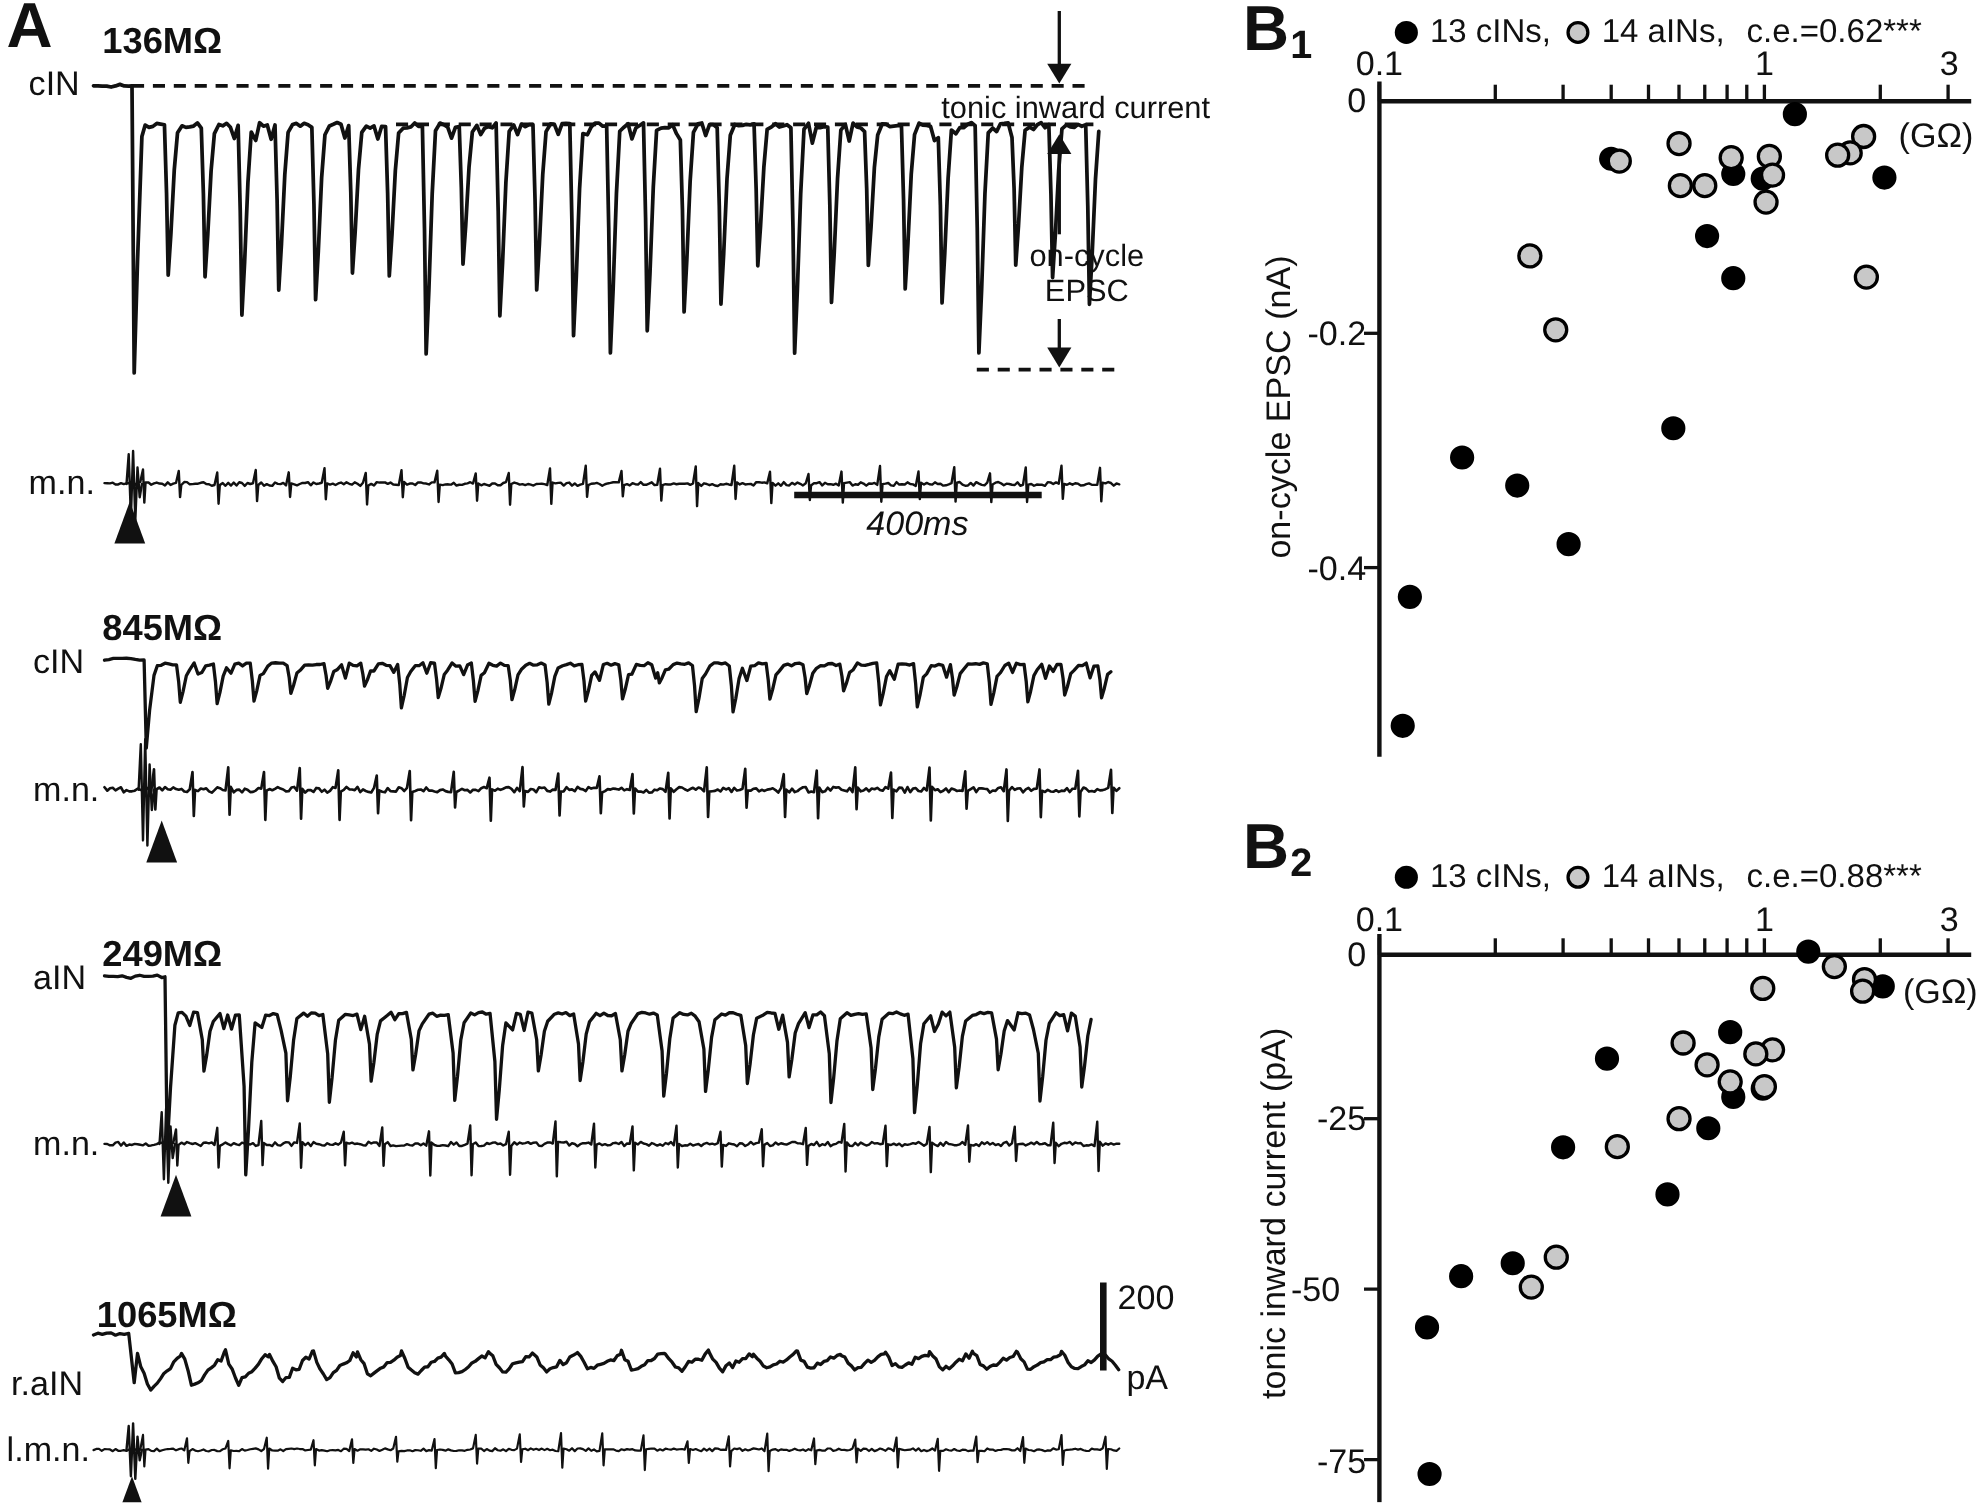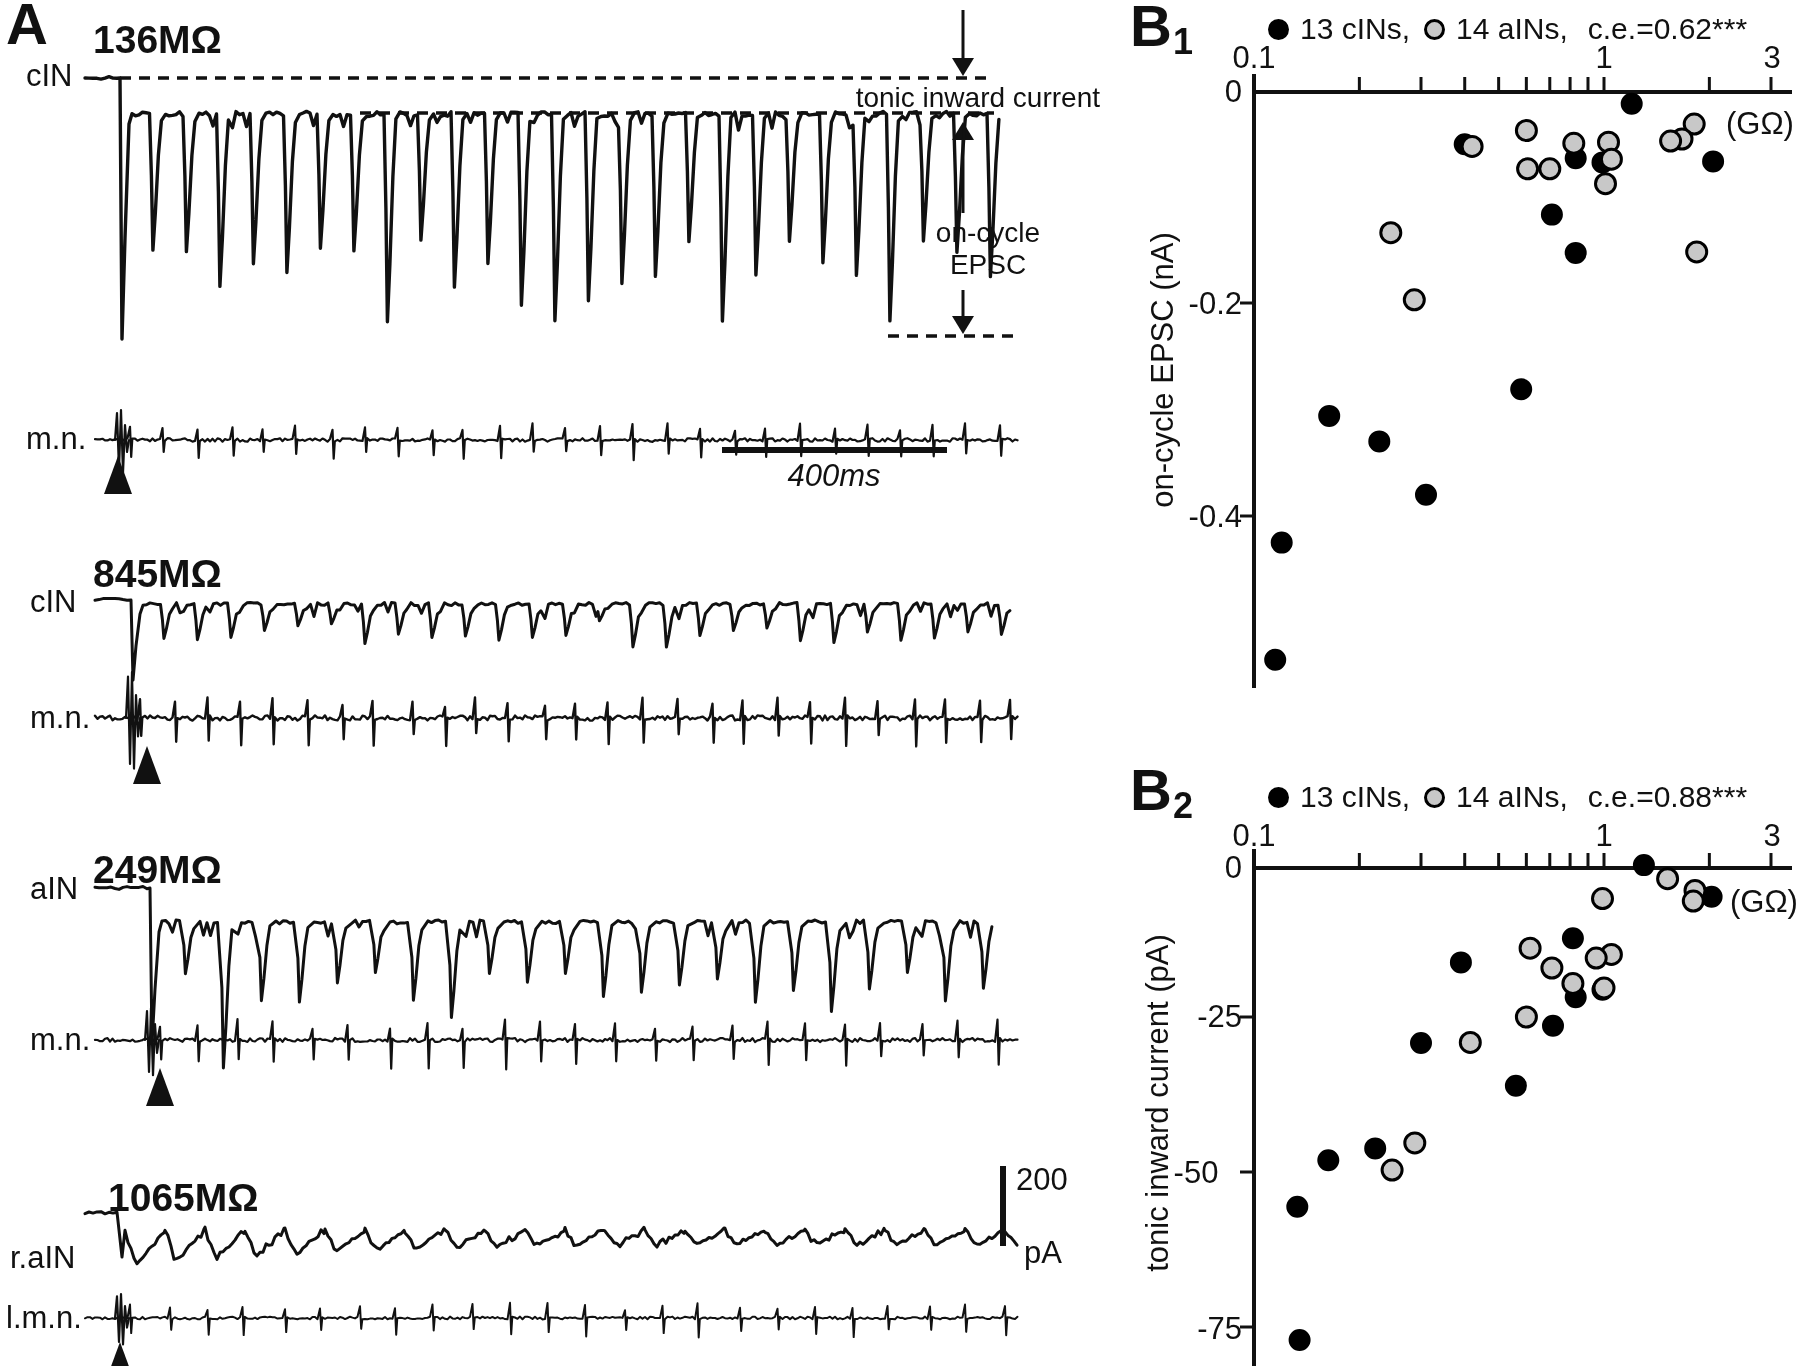--- a/index.html
+++ b/index.html
@@ -4,21 +4,21 @@
 <style>
   html,body{margin:0;padding:0;background:#ffffff;}
   #fig{position:relative;width:1800px;height:1366px;background:#ffffff;overflow:hidden;
        font-family:"Liberation Sans","DejaVu Sans",sans-serif;color:#111;}
   #gfx{position:absolute;left:0;top:0;}
   .t{position:absolute;white-space:nowrap;color:#111;}
   .ctr{text-align:center;}
   .rgt{text-align:right;}
   .panel-label{font-size:58px;font-weight:bold;letter-spacing:1px;}
   .panel-sub{font-size:36px;font-weight:bold;vertical-align:-18%;}
-  .res{font-size:39px;font-weight:bold;}
+  .res{font-size:33px;font-weight:bold;}
   .trlab{font-size:31px;}
   .tick{font-size:31px;}
   .legend{display:flex;align-items:center;font-size:30px;gap:8px;}
   .dot{display:inline-block;width:21px;height:21px;border-radius:50%;box-sizing:border-box;margin-right:3px;}
   .dot-black{background:#000;}
   .dot-gray{background:#c8c8c8;border:3px solid #000;}
   .vlab{transform:rotate(-90deg);transform-origin:center center;text-align:center;font-size:31px;}
   .ann{font-size:28px;}
 </style>
 </head>
@@ -155,21 +155,21 @@
   <div class="t tick ctr" style="left:758px;top:458px;width:152px;font-style:italic;">400ms</div>
 
   <div class="t res" style="left:93px;top:552px;">845MΩ</div>
   <div class="t trlab" style="left:30px;top:584px;">cIN</div>
   <div class="t trlab" style="left:30px;top:700px;">m.n.</div>
 
   <div class="t res" style="left:93px;top:848px;">249MΩ</div>
   <div class="t trlab" style="left:30px;top:871px;">aIN</div>
   <div class="t trlab" style="left:30px;top:1022px;">m.n.</div>
 
-  <div class="t res" style="left:88px;top:1176px;margin-left:20px;">1065MΩ</div>
+  <div class="t res" style="left:88px;top:1176px;">1065MΩ</div>
   <div class="t trlab" style="left:10px;top:1240px;">r.aIN</div>
   <div class="t trlab" style="left:6px;top:1300px;">l.m.n.</div>
 
   <div class="t tick" style="left:1016px;top:1162px;">200</div>
   <div class="t tick" style="left:1024px;top:1200px;margin-top:35px;">pA</div>
 
   <div class="t" style="left:1130px;top:-8px;"><span class="panel-label">B</span><span class="panel-sub">1</span></div>
   <div class="t legend" style="left:1268px;top:12px;">
     <span class="dot dot-black"></span>
     <span>13 cINs,</span>
@@ -179,21 +179,21 @@
   </div>
   <div class="t tick ctr" style="left:1214px;top:40px;width:80px;">0.1</div>
   <div class="t tick ctr" style="left:1564px;top:40px;width:80px;">1</div>
   <div class="t tick ctr" style="left:1732px;top:40px;width:80px;">3</div>
   <div class="t tick rgt" style="left:1190px;top:74px;width:52px;">0</div>
   <div class="t tick rgt" style="left:1152px;top:286px;width:90px;">-0.2</div>
   <div class="t tick rgt" style="left:1152px;top:499px;width:90px;">-0.4</div>
   <div class="t tick" style="left:1726px;top:106px;">(GΩ)</div>
   <div class="t vlab" style="left:953px;top:352px;width:420px;">on-cycle EPSC (nA)</div>
 
-  <div class="t" style="left:1130px;top:756px;"><span class="panel-label">B</span><span class="panel-sub">2</span></div>
+  <div class="t" style="left:1130px;top:736px;"><span class="panel-label">B</span><span class="panel-sub">2</span></div>
   <div class="t legend" style="left:1268px;top:780px;">
     <span class="dot dot-black"></span>
     <span>13 cINs,</span>
     <span class="dot dot-gray" style="margin-left:6px;"></span>
     <span>14 aINs,</span>
     <span style="margin-left:12px;">c.e.=0.88***</span>
   </div>
   <div class="t tick ctr" style="left:1214px;top:818px;width:80px;">0.1</div>
   <div class="t tick ctr" style="left:1564px;top:818px;width:80px;">1</div>
   <div class="t tick ctr" style="left:1732px;top:818px;width:80px;">3</div>

